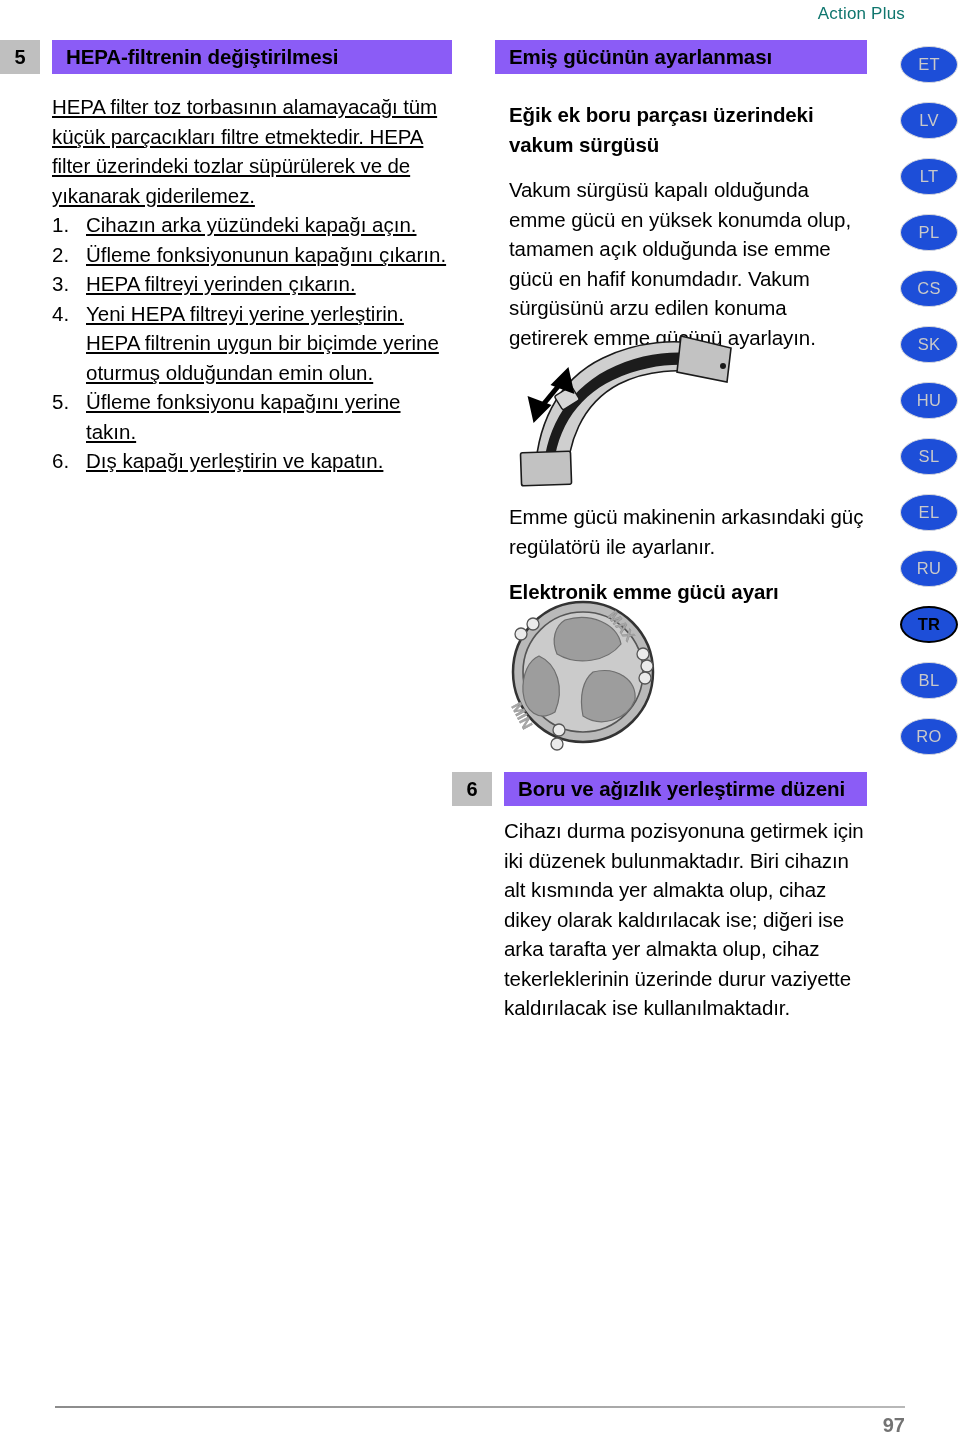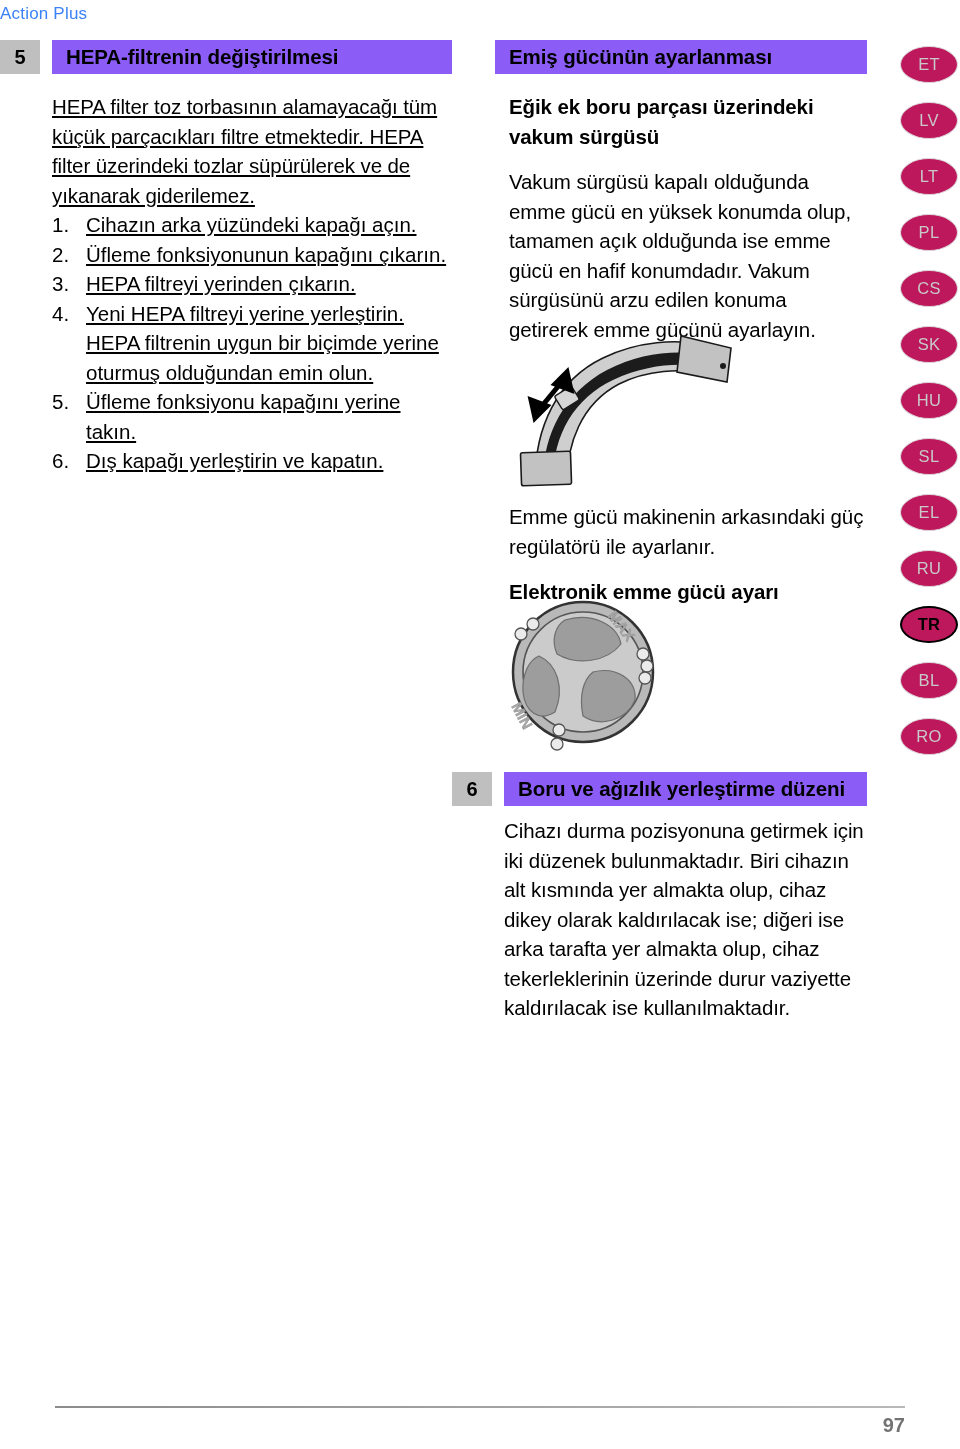--- a/index.html
+++ b/index.html
@@ -15,23 +15,23 @@
     color: #000000;
     overflow: hidden;
   }
 
   
   .running-header {
     position: absolute;
     top: 4px;
     left: 0;
     width: 905px;
-    text-align: left;
+    text-align: right;
     font-size: 17px;
-    color: #3b82f6;
+    color: #0f766e;
     letter-spacing: 0.2px;
   }
 
   
   .page {
     position: absolute;
     left: 0;
     top: 0;
     width: 960px;
     height: 1449px;
@@ -142,21 +142,21 @@
     height: 37px;
     border-radius: 50%;
     border: 1.4px solid #dcdcdc;
     color: #c9c9c9;
     font-size: 16.5px;
     display: flex;
     align-items: center;
     justify-content: center;
     margin-bottom: 19px;
     box-sizing: border-box;
-    background: #be185d;
+    background: #1d4ed8;
     letter-spacing: 0.3px;
   }
   .lang-tab.active {
     border: 2.2px solid #000000;
     color: #000000;
     font-weight: bold;
   }
 
   
   .footer-rule {
@@ -240,21 +240,21 @@
       </ol>
     </div>
   </div>
 
   <div class="col-right">
 
     <div class="sec-head nonum">
       <div class="sec-title">Emiş gücünün ayarlanması</div>
     </div>
 
-    <div style="padding-left:14px; padding-top:18px;">
+    <div style="padding-left:14px; padding-top:26px;">
       <p class="body-text bold para">Eğik ek boru parçası üzerindeki vakum sürgüsü</p>
       <p class="body-text para">Vakum sürgüsü kapalı olduğunda emme gücü en yüksek konumda olup, tamamen açık olduğunda ise emme gücü en hafif konumdadır. Vakum sürgüsünü arzu edilen konuma getirerek emme gücünü ayarlayın.</p>
     </div>
   </div>
 
   <div class="fig fig-hose">
     <svg width="250" height="165" viewBox="0 0 250 165">
 
       <path d="M40 160 C 40 105, 62 58, 108 36 C 145 18, 182 18, 205 22
                L 214 52 C 185 46, 152 48, 124 62 C 86 82, 72 122, 72 160 Z" fill="#cfcfcf" stroke="#1a1a1a" stroke-width="1.6"></path>

